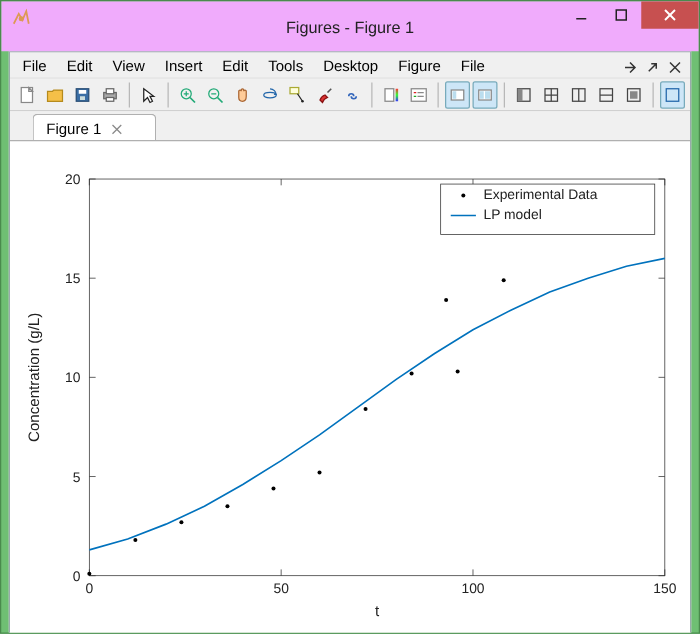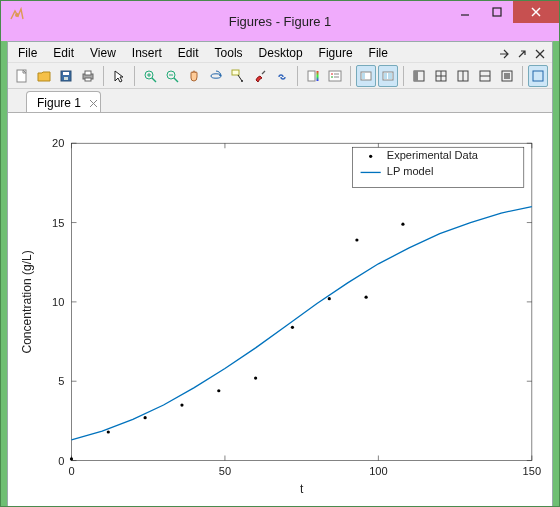--- a/index.html
+++ b/index.html
@@ -114,21 +114,21 @@
     display: flex;
     align-items: flex-end;
     padding-left: 18px;
   }
   .tab {
     height: 21px;
     background: #fff;
     border: 1px solid #b0b0b0;
     border-bottom: none;
     border-radius: 4px 4px 0 0;
-    padding: 2px 0 0 10px;
+    padding: 2px 24px 0 10px;
     display: flex; align-items: center;
     font-size: 12px;
     gap: 6px;
     cursor: pointer;
   }
   .tab .close {
     width: 13px; height: 13px;
     display: flex; align-items: center; justify-content: center;
     color: #888;
     font-size: 11px;

